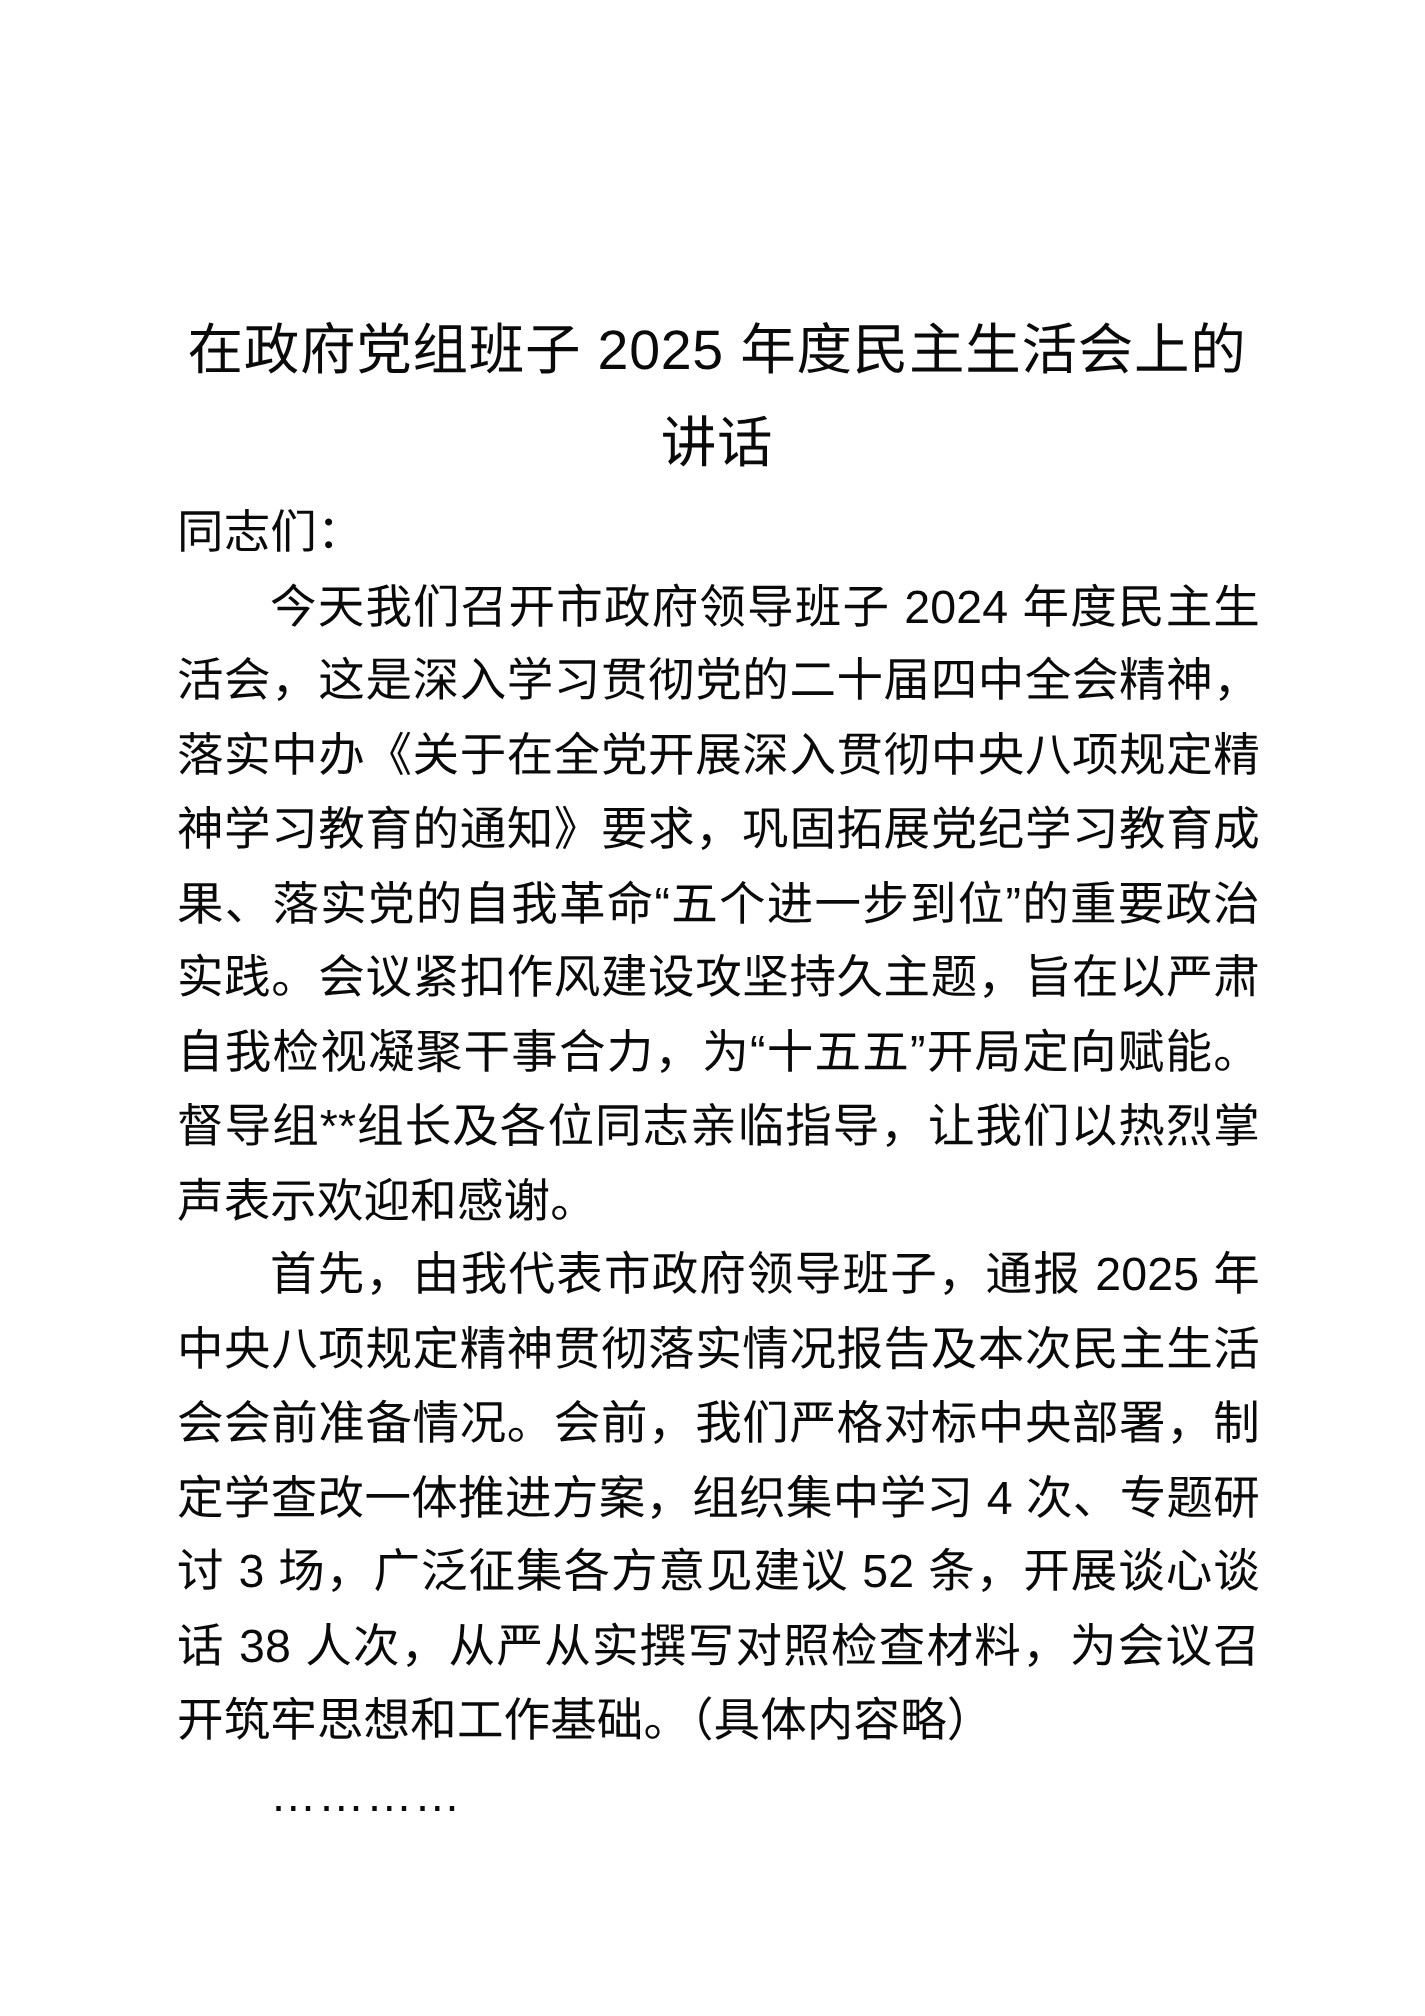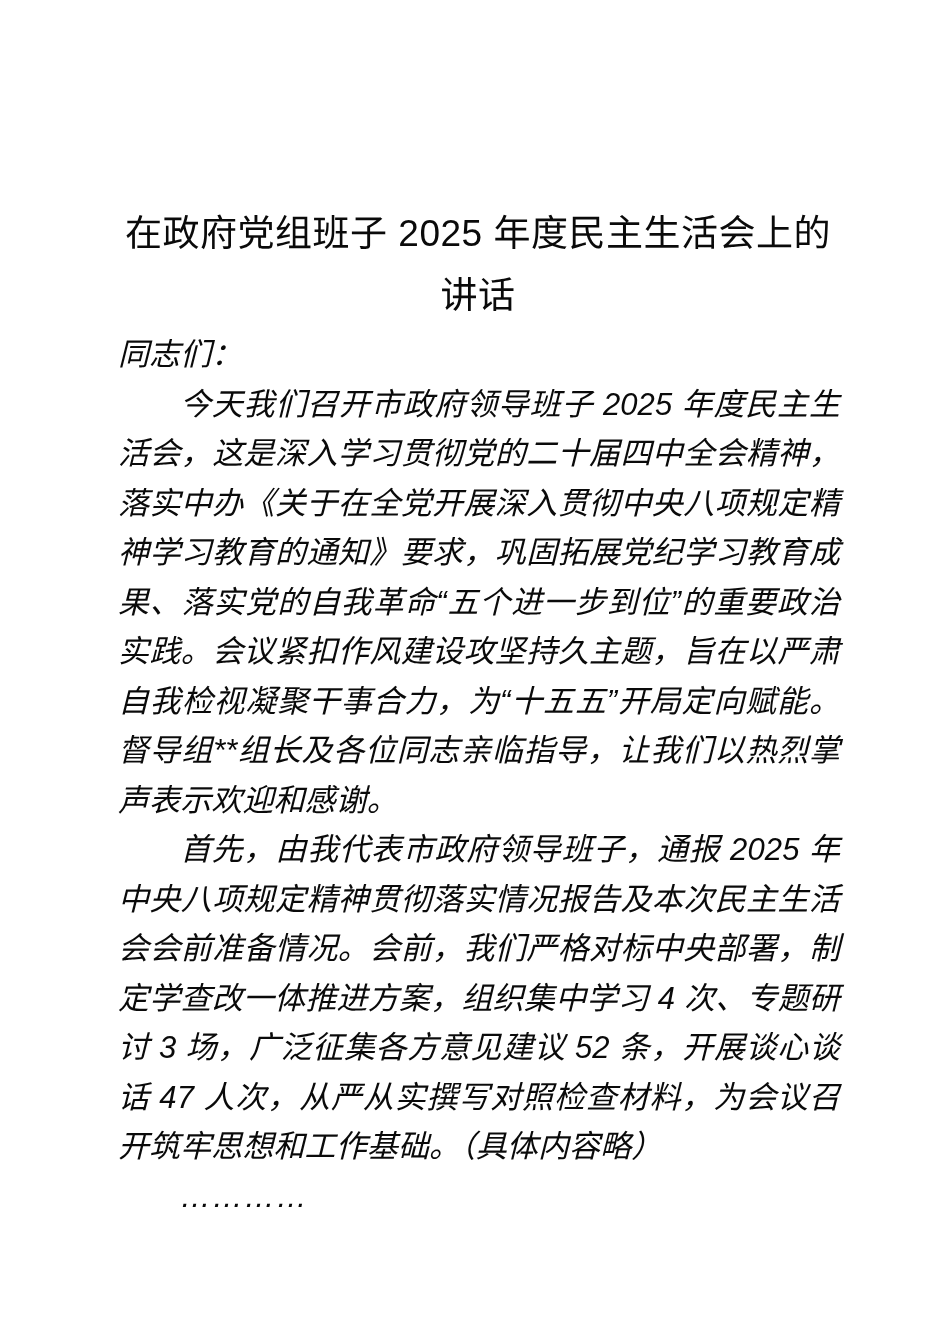--- a/index.html
+++ b/index.html
@@ -40,21 +40,20 @@
     letter-spacing: 0.5px;
     color: #0a0a0a;
   }
 
   
   .body-block {
     position: absolute;
     left: 118px;
     top: 330px;
     width: 722px;
-    font-style: italic;
   }
 
   .para {
     margin: 0;
     font-size: 31px;
     line-height: 49.5px;
     text-align: justify;
     text-justify: inter-ideograph;
     letter-spacing: 0.1px;
     color: #0a0a0a;
@@ -81,21 +80,21 @@
 
   <h1 class="doc-title">
     <span>在政府党组班子 2025 年度民主生活会上的</span><br>
     <span>讲话</span>
   </h1>
 
   <div class="body-block">
 
     <p class="para salutation">同志们：</p>
 
-    <p class="para indent">今天我们召开市政府领导班子 2025 年度民主生活会，这是深入学习贯彻党的二十届四中全会精神，落实中办《关于在全党开展深入贯彻中央八项规定精神学习教育的通知》要求，巩固拓展党纪学习教育成果、落实党的自我革命“五个进一步到位”的重要政治实践。会议紧扣作风建设攻坚持久主题，旨在以严肃自我检视凝聚干事合力，为“十五五”开局定向赋能。督导组**组长及各位同志亲临指导，让我们以热烈掌声表示欢迎和感谢。</p>
+    <p class="para indent">今天我们召开市政府领导班子 2024 年度民主生活会，这是深入学习贯彻党的二十届四中全会精神，落实中办《关于在全党开展深入贯彻中央八项规定精神学习教育的通知》要求，巩固拓展党纪学习教育成果、落实党的自我革命“五个进一步到位”的重要政治实践。会议紧扣作风建设攻坚持久主题，旨在以严肃自我检视凝聚干事合力，为“十五五”开局定向赋能。督导组**组长及各位同志亲临指导，让我们以热烈掌声表示欢迎和感谢。</p>
 
-    <p class="para indent">首先，由我代表市政府领导班子，通报 2025 年中央八项规定精神贯彻落实情况报告及本次民主生活会会前准备情况。会前，我们严格对标中央部署，制定学查改一体推进方案，组织集中学习 4 次、专题研讨 3 场，广泛征集各方意见建议 52 条，开展谈心谈话 47 人次，从严从实撰写对照检查材料，为会议召开筑牢思想和工作基础。（具体内容略）</p>
+    <p class="para indent">首先，由我代表市政府领导班子，通报 2025 年中央八项规定精神贯彻落实情况报告及本次民主生活会会前准备情况。会前，我们严格对标中央部署，制定学查改一体推进方案，组织集中学习 4 次、专题研讨 3 场，广泛征集各方意见建议 52 条，开展谈心谈话 38 人次，从严从实撰写对照检查材料，为会议召开筑牢思想和工作基础。（具体内容略）</p>
 
     <p class="para ellipsis">…………</p>
 
   </div>
 
 </div>
 
 </body></html>

